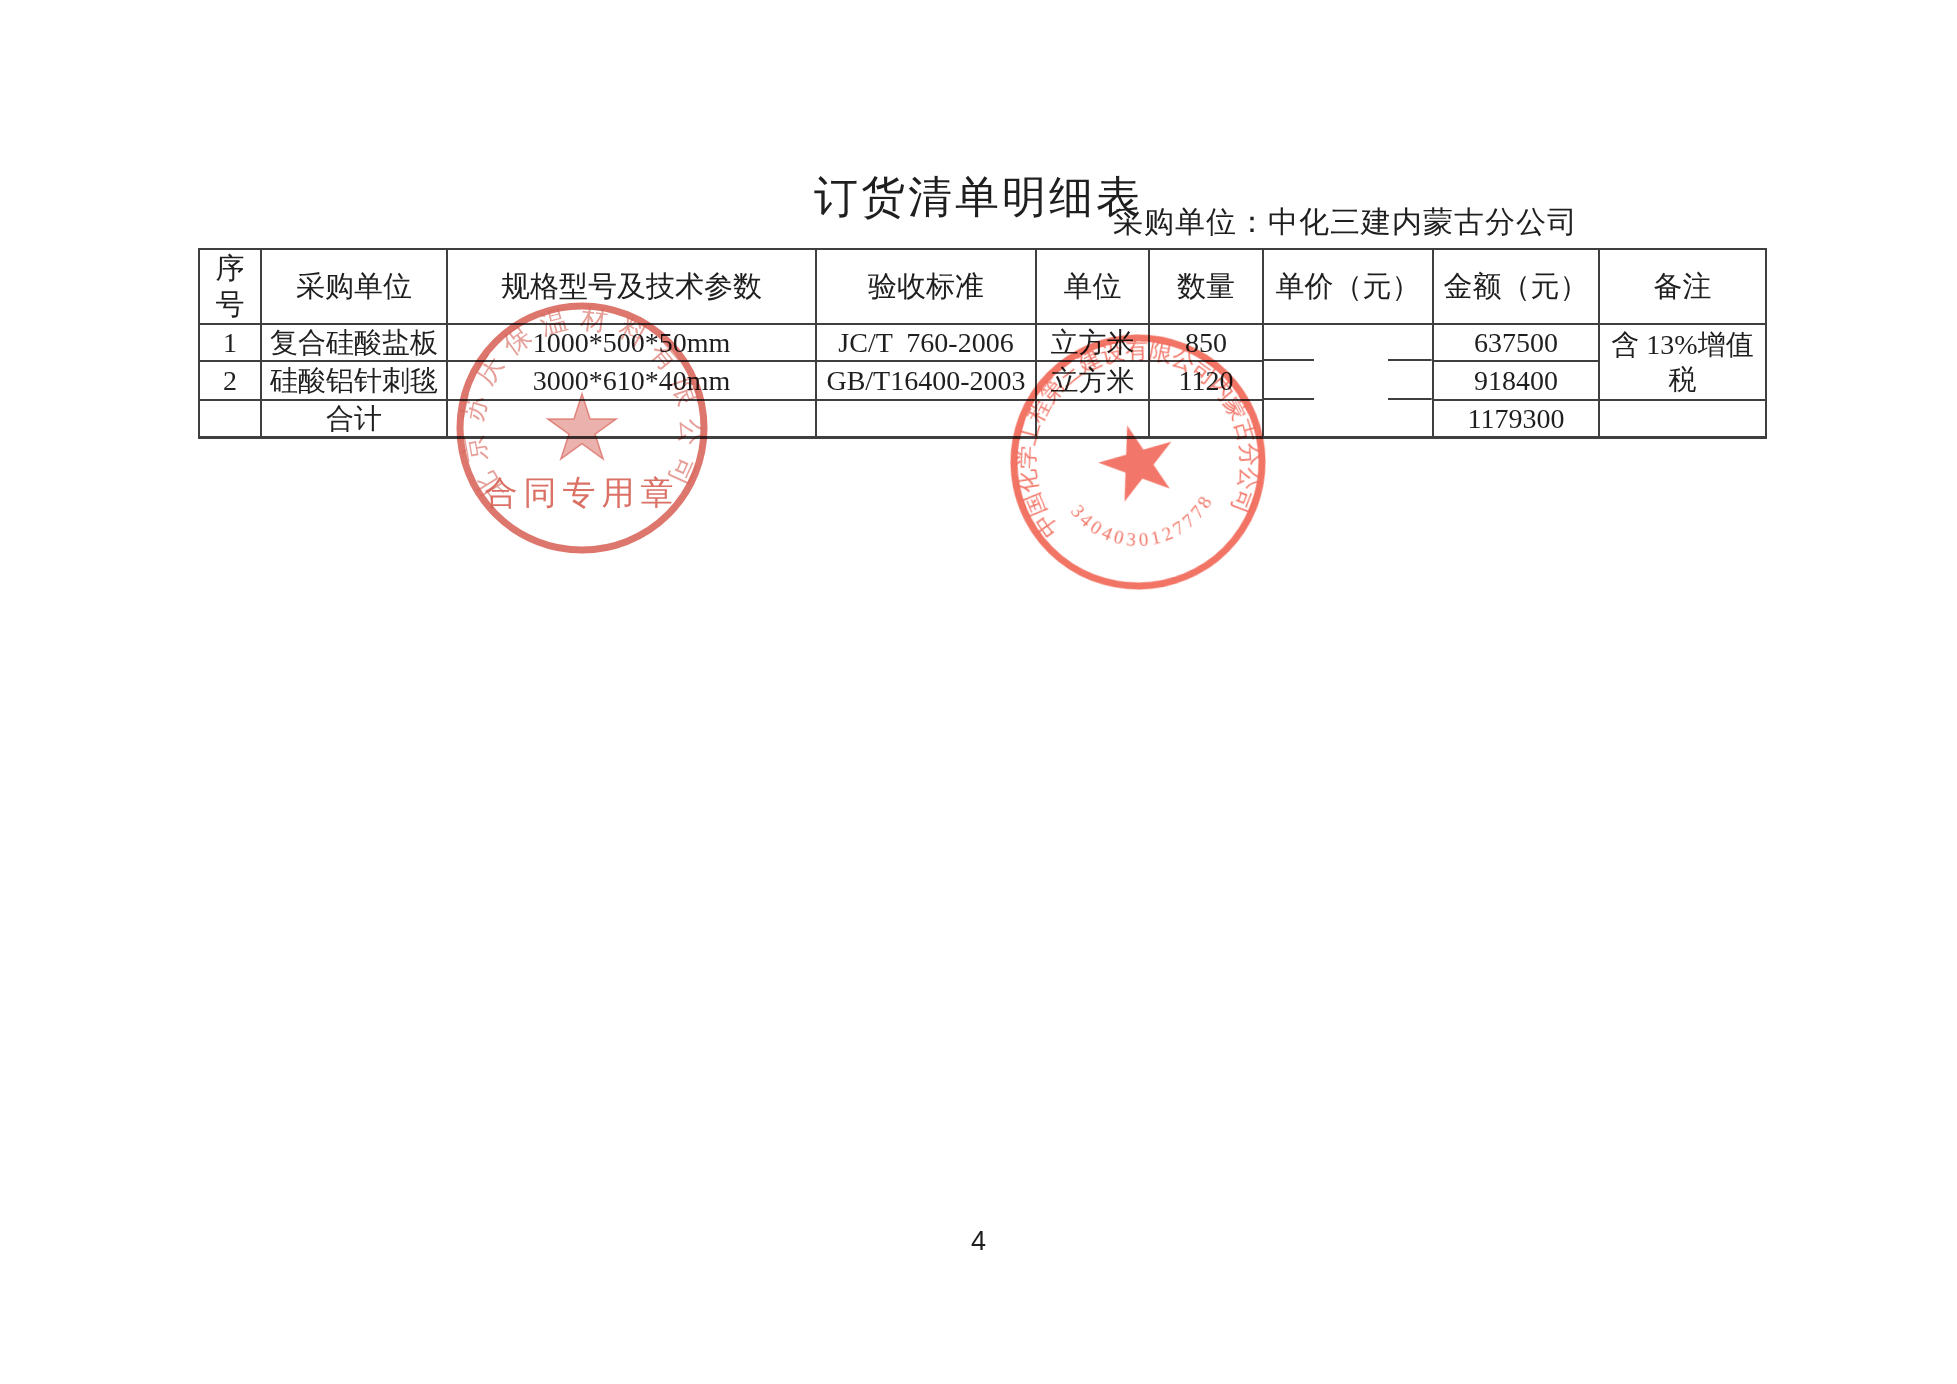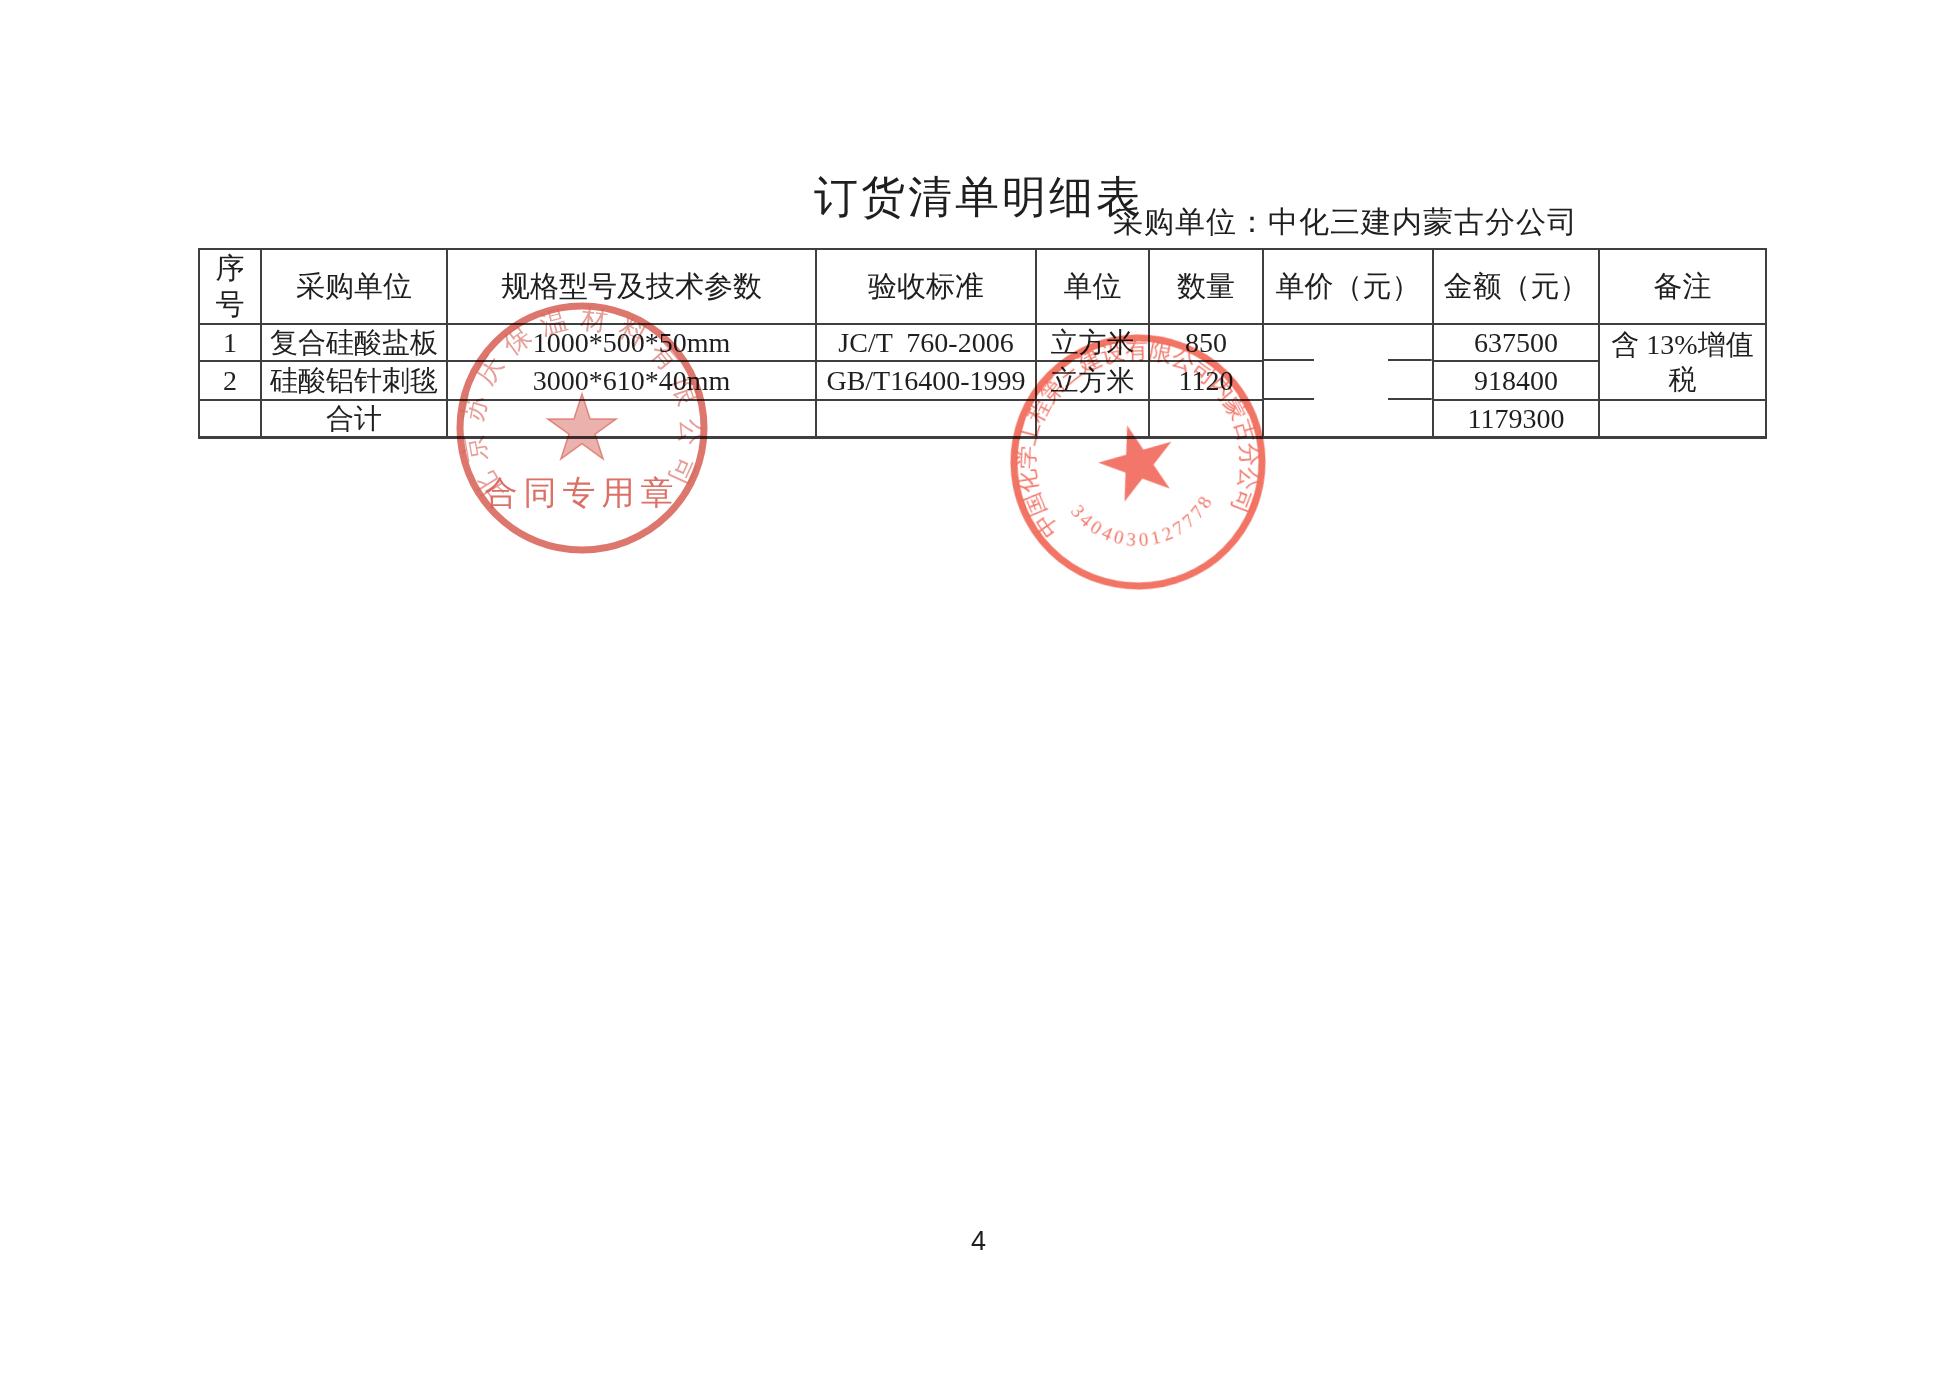--- a/index.html
+++ b/index.html
@@ -91,21 +91,21 @@
       <td>立方米</td>
       <td>850</td>
       <td class="no-bottom seg"></td>
       <td>637500</td>
       <td rowspan="2">含 13%增值税</td>
     </tr>
     <tr class="data-row-2">
       <td>2</td>
       <td>硅酸铝针刺毯</td>
       <td>3000*610*40mm</td>
-      <td>GB/T16400-1999</td>
+      <td>GB/T16400-2003</td>
       <td>立方米</td>
       <td>1120</td>
       <td class="no-top no-bottom seg"></td>
       <td>918400</td>
     </tr>
     <tr class="total-row">
       <td></td>
       <td>合计</td>
       <td></td>
       <td></td>

